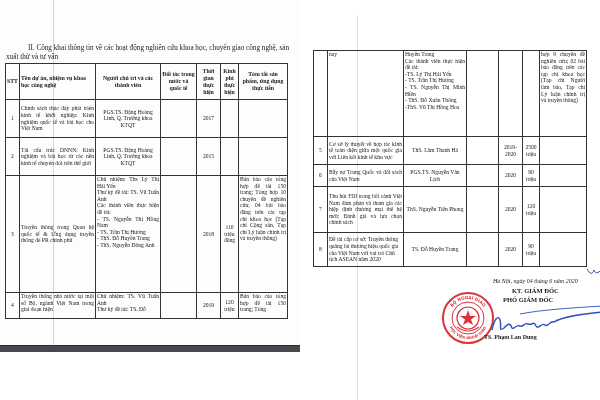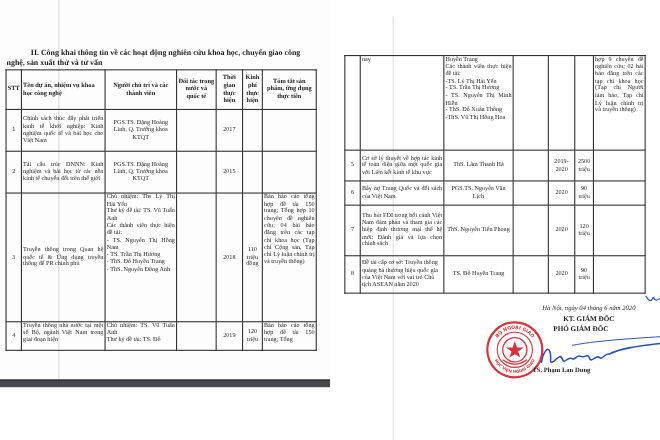--- a/index.html
+++ b/index.html
@@ -3,21 +3,21 @@
 <meta charset="utf-8">
 <style>
   html,body{margin:0;padding:0;}
   body{width:600px;height:400px;position:relative;overflow:hidden;background:#ffffff;font-family:"Liberation Serif","DejaVu Serif",serif;color:#1a1a1a;}
   .page{position:absolute;background:#fdfdfd;}
   #left-page{left:0;top:0;width:300px;height:346px;}
   #right-page{left:300px;top:0;width:300px;height:400px;background:#ffffff;}
   .fold{position:absolute;left:53px;top:0;width:1px;height:350px;background:#d8d8d8;}
   .fold-r{position:absolute;left:357px;top:15px;width:1px;height:385px;background:#e0e0e0;}
   .dark-band{position:absolute;left:0;top:345px;width:300px;height:6px;background:#46484d;border-top:1px solid #2b2c30;}
-  .heading{position:absolute;left:6px;top:44px;width:285px;font-size:7.2px;font-weight:bold;line-height:9px;text-indent:22px;}
+  .heading{position:absolute;left:6px;top:44px;width:285px;font-size:7.2px;font-weight:normal;line-height:9px;text-indent:22px;}
   table{position:absolute;border-collapse:collapse;table-layout:fixed;}
   td,th{border:1px solid #333;padding:0 1px;vertical-align:middle;font-size:5.6px;line-height:6.6px;overflow:hidden;}
   th{font-weight:bold;text-align:center;font-size:5.8px;line-height:7px;}
   .c{text-align:center;}
   .j{text-align:justify;}
   .top{vertical-align:top;}
   #left-table{left:5px;top:63px;width:282px;}
   #right-table{left:313px;top:50px;width:273px;}
   .sig-date{position:absolute;left:493px;top:278px;font-size:6px;font-style:italic;color:#222;white-space:nowrap;}
   .sig-role1{position:absolute;left:512px;top:287px;font-size:6.5px;font-weight:bold;white-space:nowrap;}

